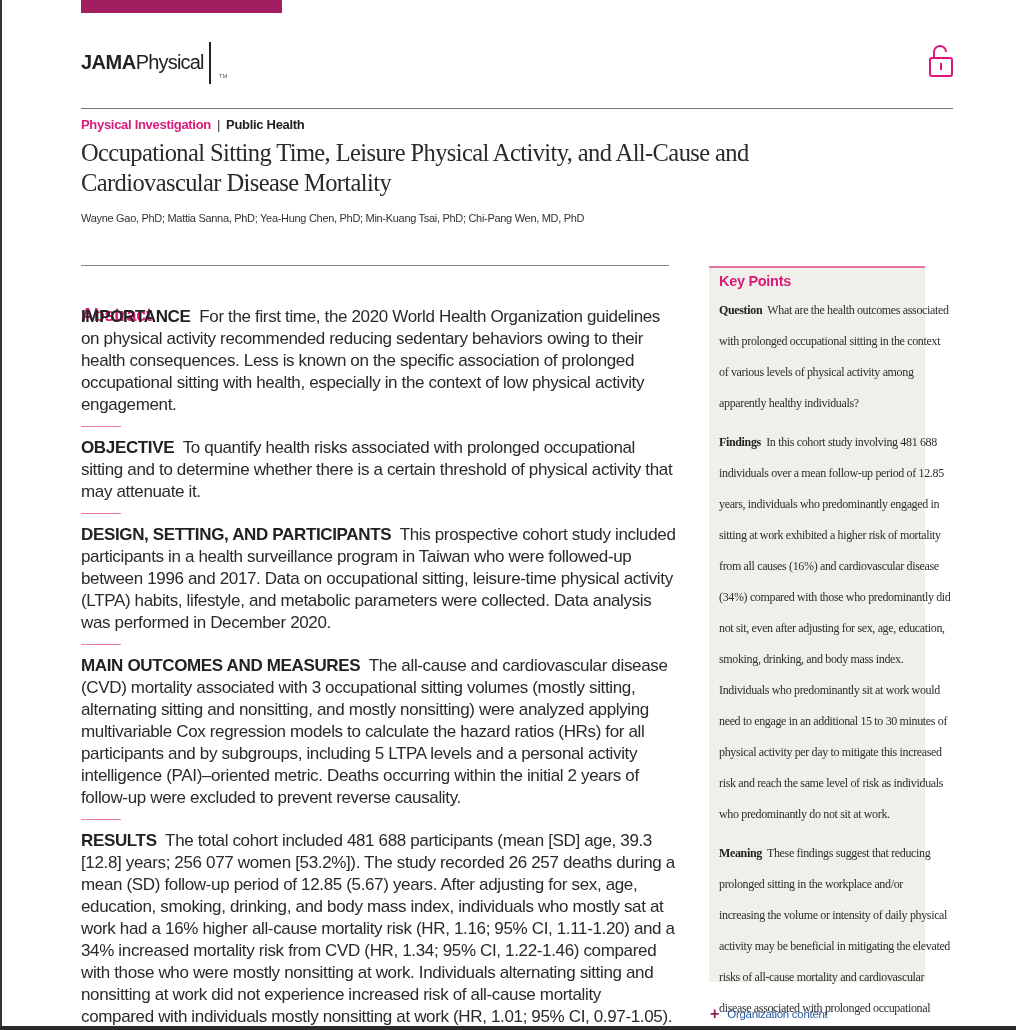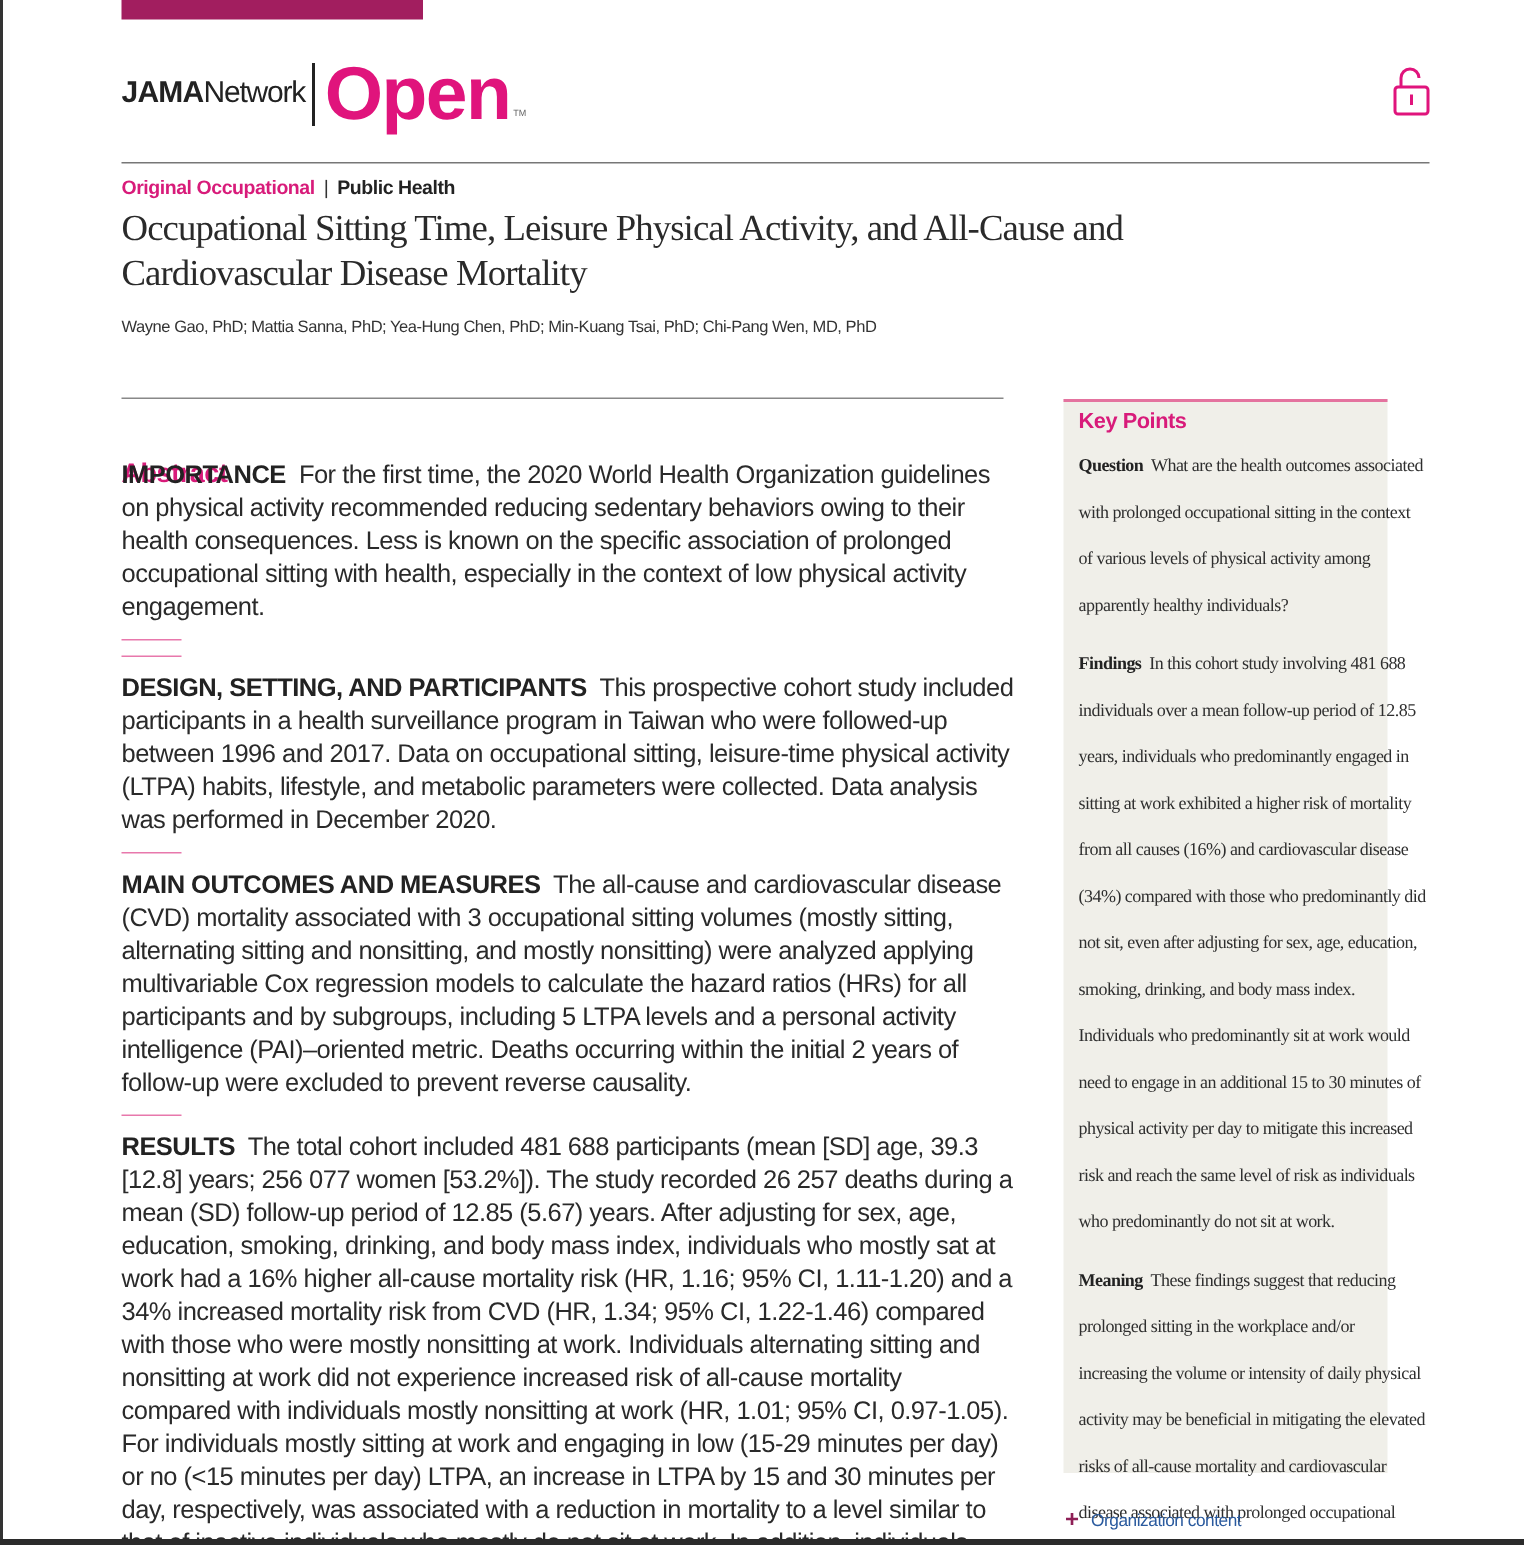--- a/index.html
+++ b/index.html
@@ -53,48 +53,48 @@
   </style>
 </head>
 <body>
 
 <div class="left-border"></div>
 <div class="top-band"></div>
 
 <div class="logo">
   <div class="logo-jama">
     <span class="j1">JAMA</span>
-    <span class="j2">Network</span>
+    <span class="j2">Physical</span>
   </div>
   <div class="logo-divider"></div>
-  <span class="logo-open">Open</span>
   <span class="logo-tm">TM</span>
 </div>
 
 <svg class="lock-icon" viewBox="0 0 26 34">
   <path d="M6 14 V8 A6 6 0 0 1 18 8" fill="none" stroke="#e0147c" stroke-width="2"></path>
   <rect x="2" y="14" width="22" height="18" rx="2" fill="none" stroke="#e0147c" stroke-width="2"></rect>
   <rect x="12" y="19" width="2" height="7" fill="#e0147c"></rect>
 </svg>
 
 <div class="header-rule"></div>
 
 <div class="category">
-  <span class="c1">Original Occupational</span><span class="sep">|</span><span class="c2">Public Health</span>
+  <span class="c1">Physical Investigation</span><span class="sep">|</span><span class="c2">Public Health</span>
 </div>
 
 <h1 class="title">Occupational Sitting Time, Leisure Physical Activity, and All-Cause and Cardiovascular Disease Mortality</h1>
 <div class="authors">Wayne Gao, PhD; Mattia Sanna, PhD; Yea-Hung Chen, PhD; Min-Kuang Tsai, PhD; Chi-Pang Wen, MD, PhD</div>
 
 <div class="abstract-rule"></div>
 <div class="abstract-head">Abstract</div>
 
 <div class="abstract-body">
   <p class="abstract-sec"><b>IMPORTANCE</b>&nbsp; <span>For the first time, the 2020 World Health Organization guidelines on physical activity recommended reducing sedentary behaviors owing to their health consequences. Less is known on the specific association of prolonged occupational sitting with health, especially in the context of low physical activity engagement.</span></p>
   <div class="abstract-sep"></div>
+  <p class="abstract-sec"><b>OBJECTIVE</b>&nbsp; <span>To quantify health risks associated with prolonged occupational sitting and to determine whether there is a certain threshold of physical activity that may attenuate it.</span></p>
   <div class="abstract-sep"></div>
   <p class="abstract-sec"><b>DESIGN, SETTING, AND PARTICIPANTS</b>&nbsp; <span>This prospective cohort study included participants in a health surveillance program in Taiwan who were followed-up between 1996 and 2017. Data on occupational sitting, leisure-time physical activity (LTPA) habits, lifestyle, and metabolic parameters were collected. Data analysis was performed in December 2020.</span></p>
   <div class="abstract-sep"></div>
   <p class="abstract-sec"><b>MAIN OUTCOMES AND MEASURES</b>&nbsp; <span>The all-cause and cardiovascular disease (CVD) mortality associated with 3 occupational sitting volumes (mostly sitting, alternating sitting and nonsitting, and mostly nonsitting) were analyzed applying multivariable Cox regression models to calculate the hazard ratios (HRs) for all participants and by subgroups, including 5 LTPA levels and a personal activity intelligence (PAI)–oriented metric. Deaths occurring within the initial 2 years of follow-up were excluded to prevent reverse causality.</span></p>
   <div class="abstract-sep"></div>
   <p class="abstract-sec"><b>RESULTS</b>&nbsp; <span>The total cohort included 481 688 participants (mean [SD] age, 39.3 [12.8] years; 256 077 women [53.2%]). The study recorded 26 257 deaths during a mean (SD) follow-up period of 12.85 (5.67) years. After adjusting for sex, age, education, smoking, drinking, and body mass index, individuals who mostly sat at work had a 16% higher all-cause mortality risk (HR, 1.16; 95% CI, 1.11-1.20) and a 34% increased mortality risk from CVD (HR, 1.34; 95% CI, 1.22-1.46) compared with those who were mostly nonsitting at work. Individuals alternating sitting and nonsitting at work did not experience increased risk of all-cause mortality compared with individuals mostly nonsitting at work (HR, 1.01; 95% CI, 0.97-1.05). For individuals mostly sitting at work and engaging in low (15-29 minutes per day) or no (&lt;15 minutes per day) LTPA, an increase in LTPA by 15 and 30 minutes per day, respectively, was associated with a reduction in mortality to a level similar to that of inactive individuals who mostly do not sit at work. In addition, individuals with a PAI score exceeding 100 experienced a notable reduction in the elevated mortality risk associated with prolonged occupational sitting.</span></p>
 </div>
 
 <div class="kp-box">
   <div class="kp-head">Key Points</div>

